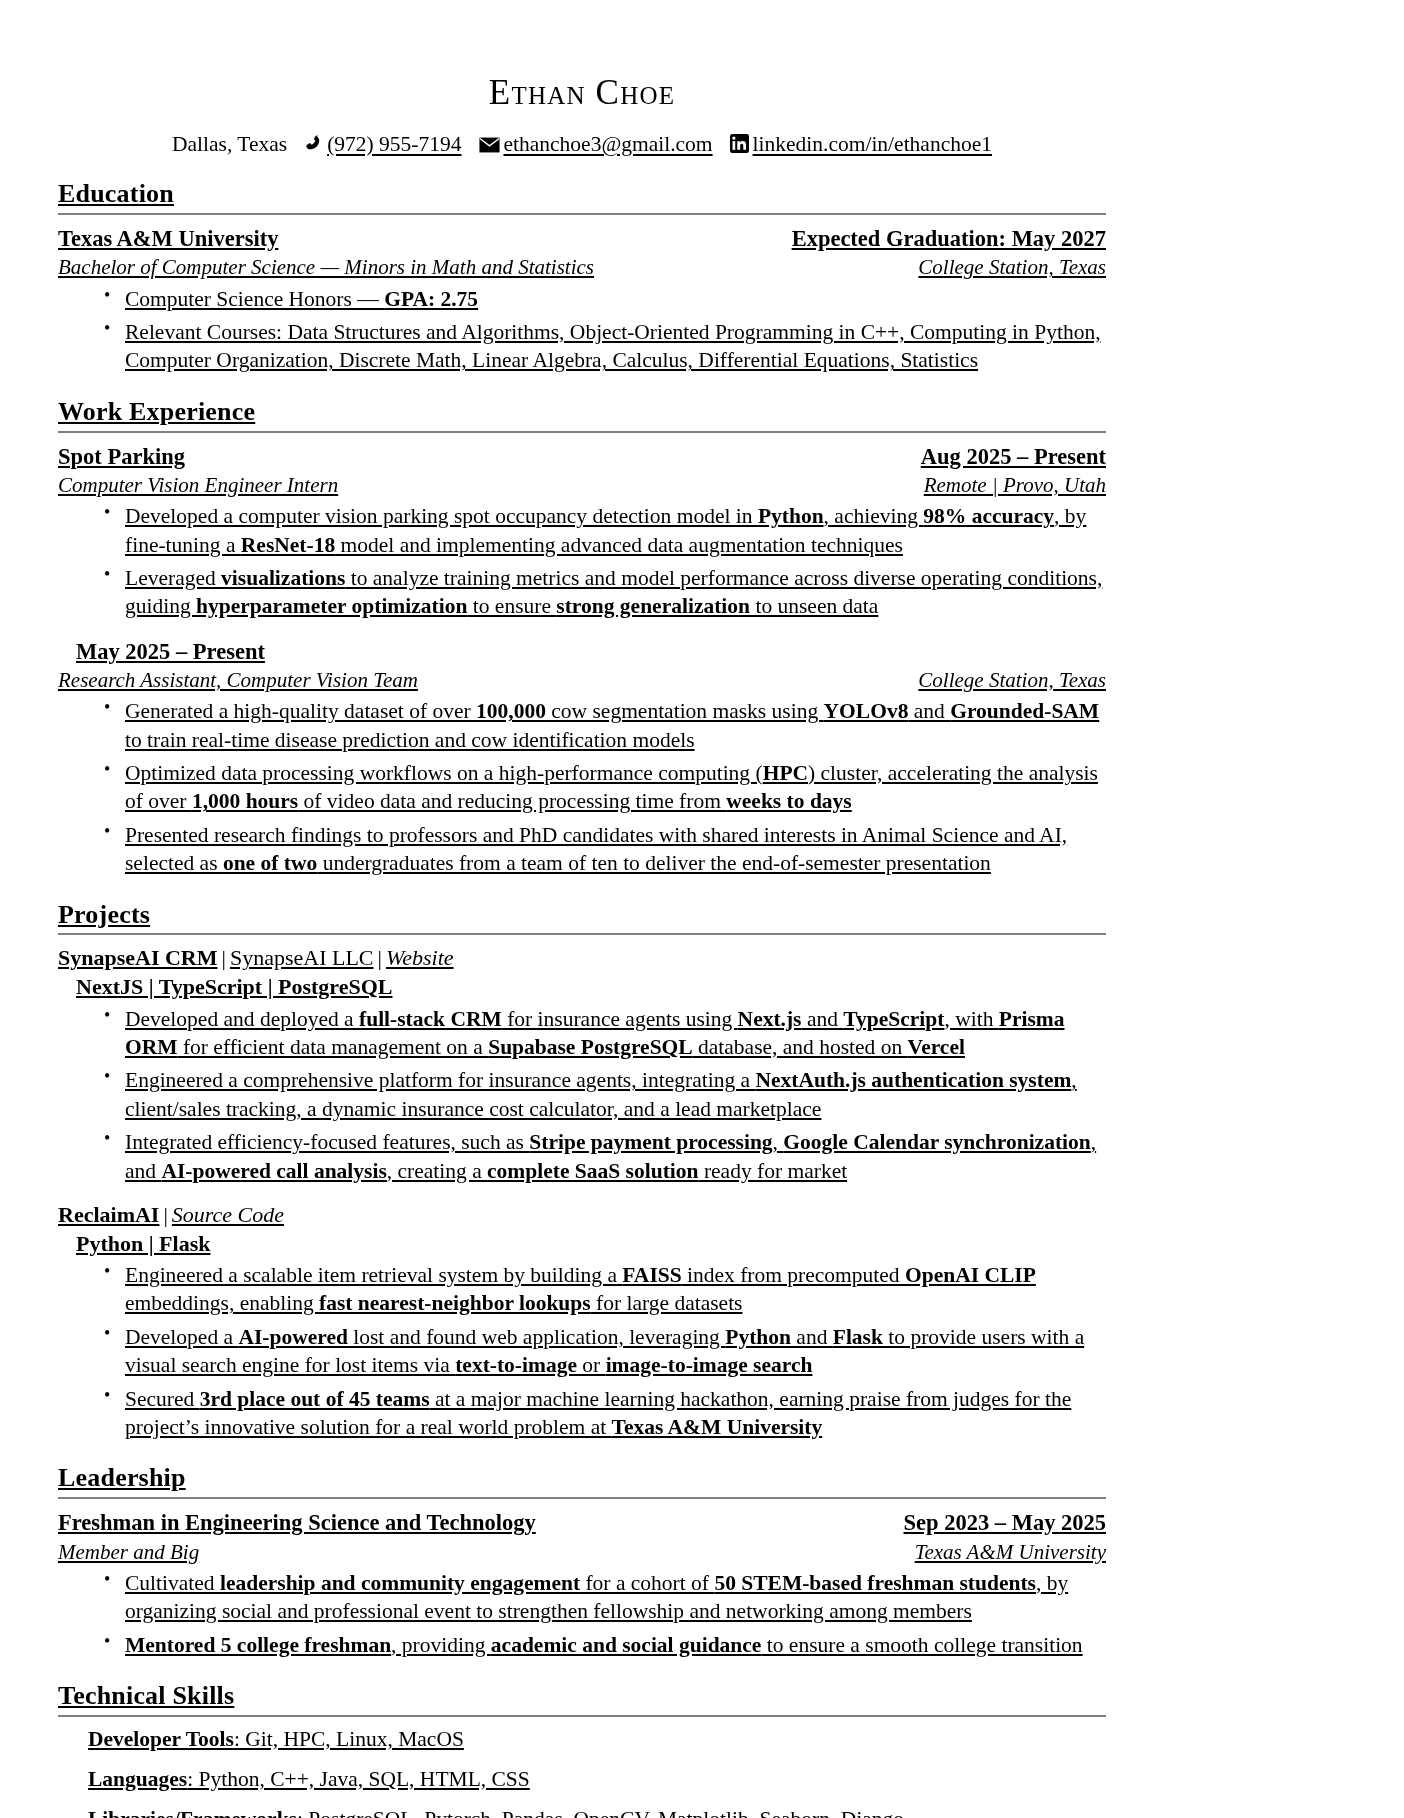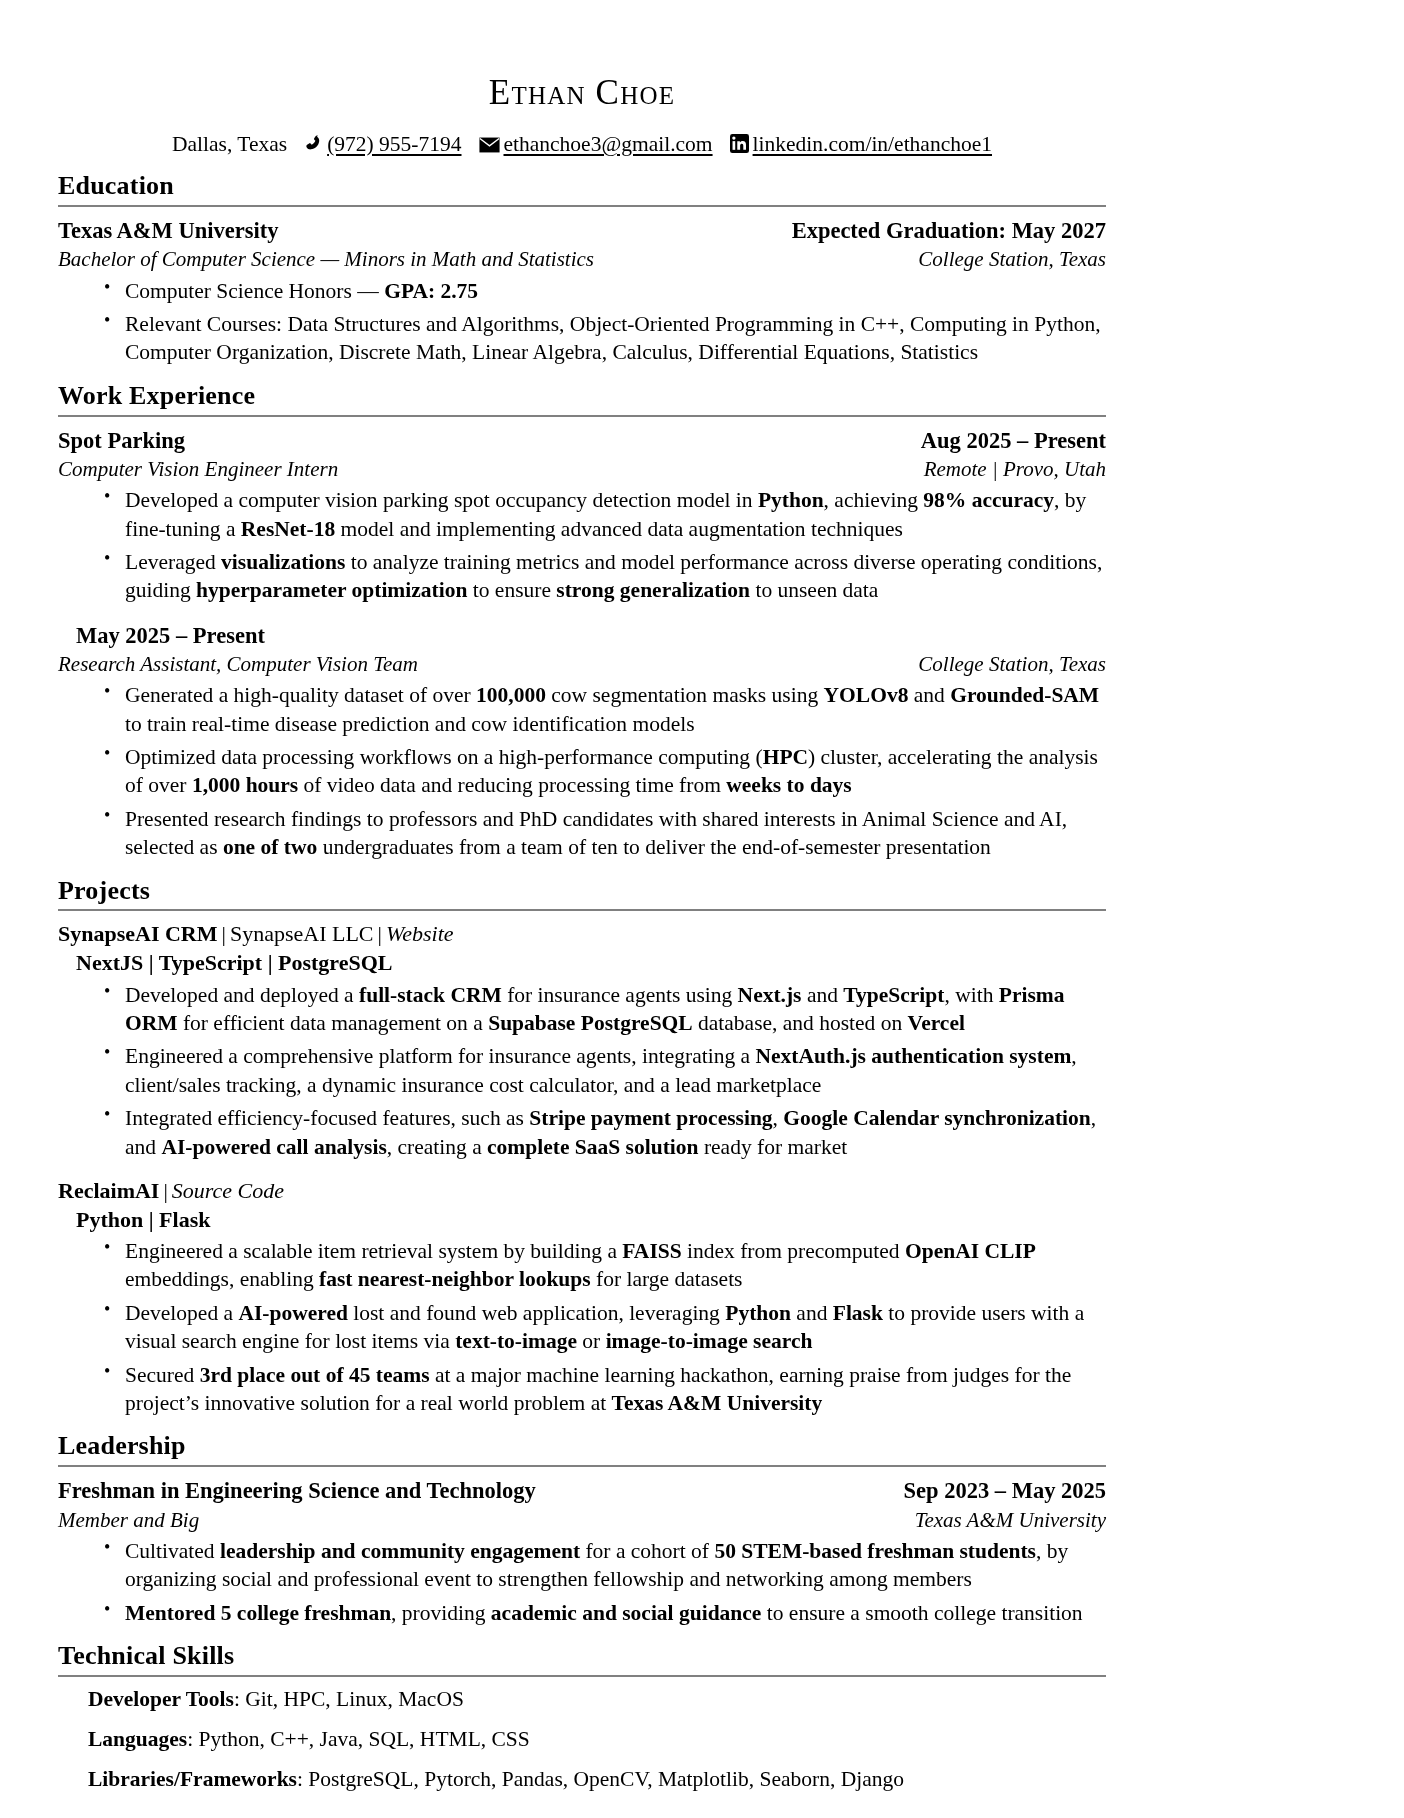--- a/index.html
+++ b/index.html
@@ -47,21 +47,22 @@
   }
   .ico {
     display: inline-block;
     vertical-align: -2px;
     margin-right: 4px;
   }
   .ico svg { display: block; }
 
   
   .section {
-    margin-top: 14px;
+    margin-top: 22px;
+    text-decoration: underline;
   }
   .section-title {
     font-size: 26px;
     font-weight: bold;
     line-height: 1.15;
     padding-bottom: 2px;
     letter-spacing: 0.2px;
   }
   .rule {
     border-bottom: 2px solid #808080;

